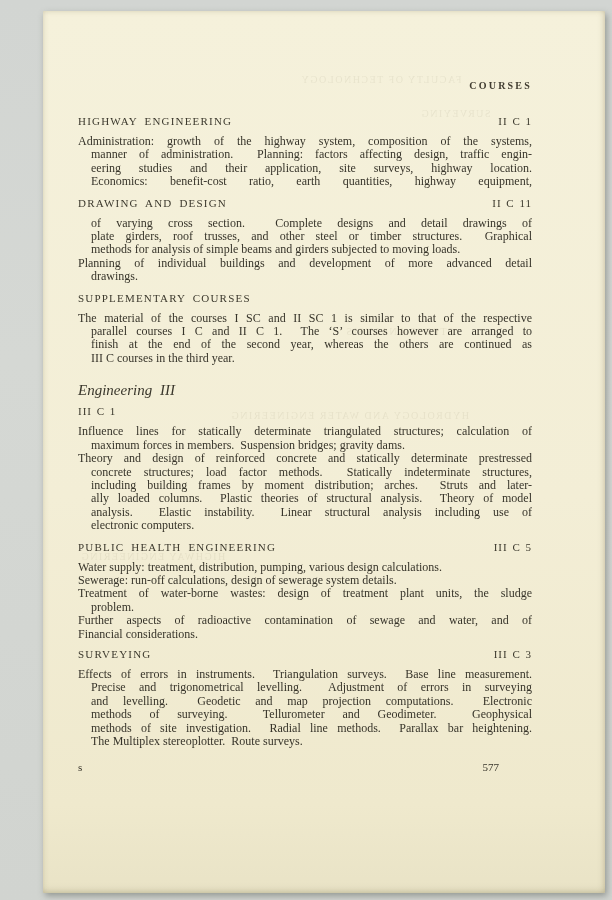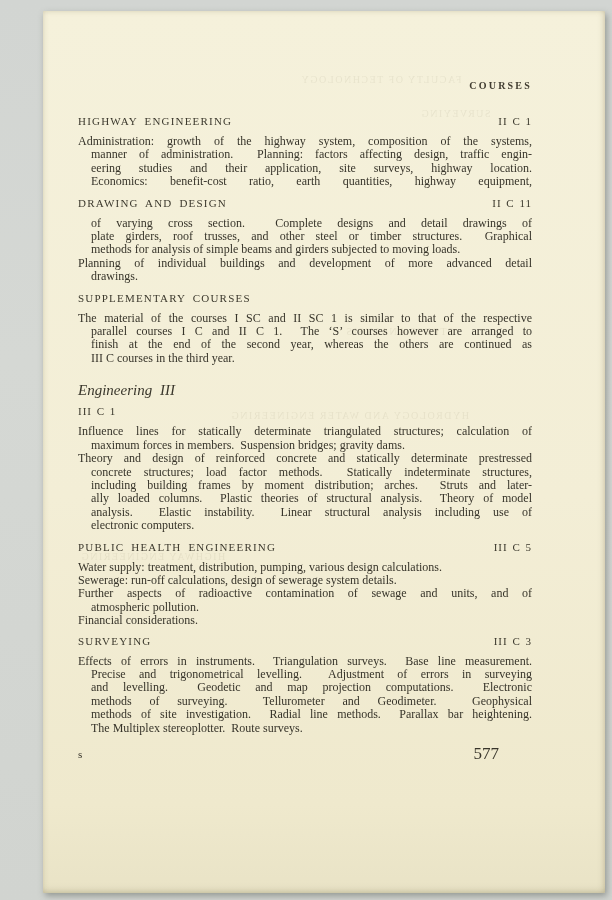--- a/index.html
+++ b/index.html
@@ -40,21 +40,21 @@
   .ln.end{text-align-last:left;}
   .ln.cont{padding-left:13px;}
   .subhead{
     margin-top:16px;margin-bottom:6px;font-style:italic;
     font-size:15px;line-height:18px;word-spacing:4px;color:#3a372c;
   }
   .footer{
     margin-top:12px;display:flex;justify-content:space-between;
     font-size:11.5px;line-height:14px;color:#37342a;
   }
-  .pageno{font-size:17px;padding-right:33px;}
+  .pageno{font-size:11px;padding-right:33px;}
   .sig{font-size:11px;}
   .ghost{
     position:absolute;transform:scaleX(-1);opacity:.09;color:#6d6547;
     font-size:10px;letter-spacing:1.5px;white-space:nowrap;
     filter:blur(.4px);pointer-events:none;
   }
 </style>
 </head>
 <body>
 
@@ -135,22 +135,25 @@
       <span class="sec-title">PUBLIC HEALTH ENGINEERING</span>
       <span class="sec-code">III C 5</span>
     </div>
     <div class="para">
       <div class="ln end">Water supply: treatment, distribution, pumping, various design calculations.</div>
     </div>
     <div class="para">
       <div class="ln end">Sewerage: run-off calculations, design of sewerage system details.</div>
     </div>
     <div class="para">
-      <div class="ln">Further aspects of radioactive contamination of sewage and units, and of</div>
-      <div class="ln cont end">atmospheric pollution.</div>
+      <div class="ln">Treatment of water-borne wastes: design of treatment plant units, the sludge</div>
+      <div class="ln cont end">problem.</div>
+    </div>
+    <div class="para">
+      <div class="ln">Further aspects of radioactive contamination of sewage and water, and of</div>
     </div>
     <div class="para">
       <div class="ln end">Financial considerations.</div>
     </div>
   </div>
 
   <div class="section" style="margin-top:7px">
     <div class="sec-head">
       <span class="sec-title">SURVEYING</span>
       <span class="sec-code">III C 3</span>

